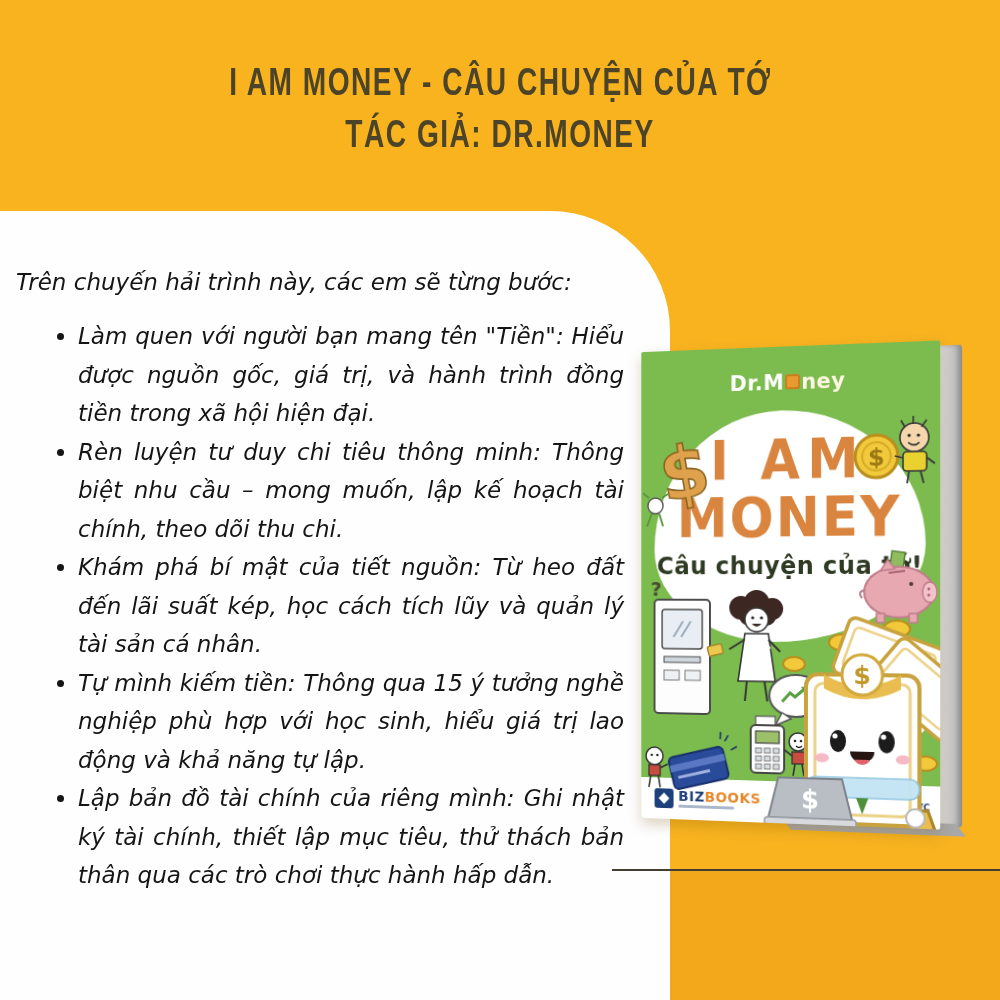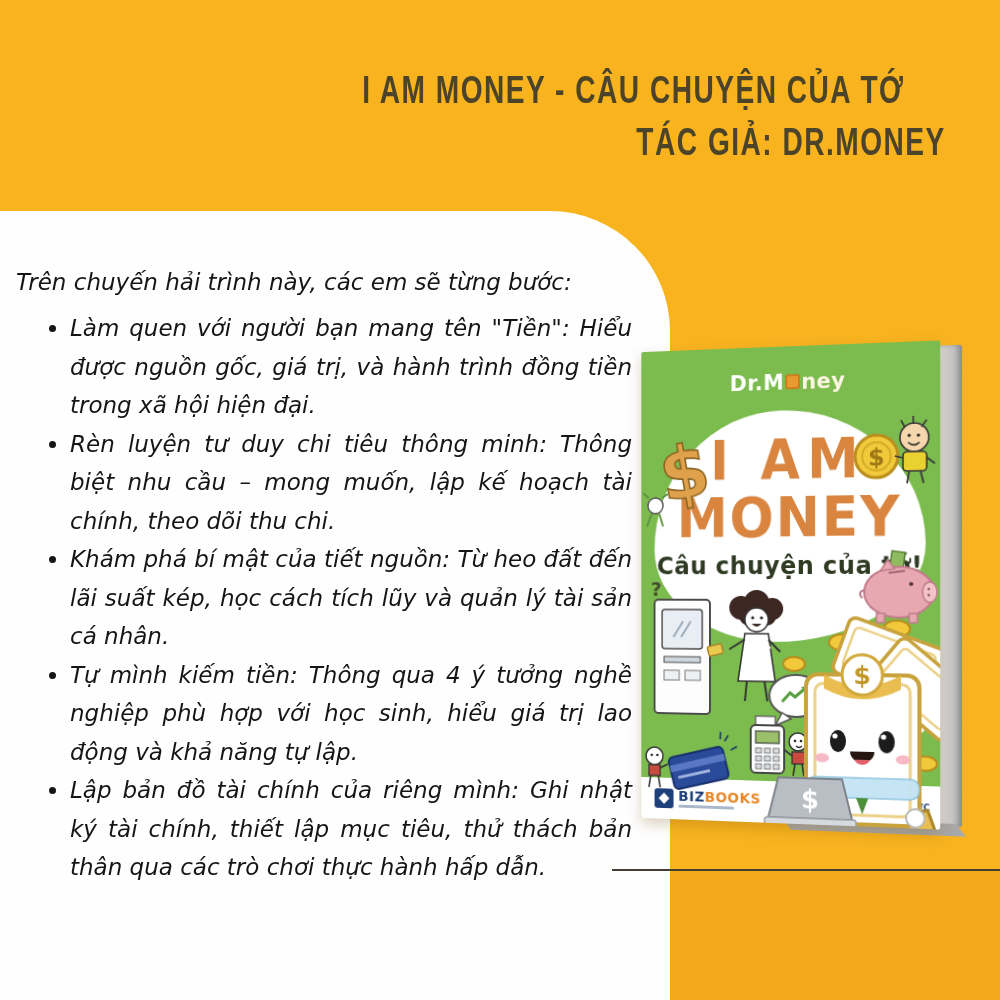--- a/index.html
+++ b/index.html
@@ -6,32 +6,32 @@
   body{
     width:1000px;height:1000px;position:relative;overflow:hidden;
     background:#f8b31f;
     font-family:"DejaVu Sans","Liberation Sans",sans-serif;
   }
   
   .bg-lower{position:absolute;left:0;top:871px;width:1000px;height:129px;background:#f3a81c;z-index:1;}
   .divider-line{position:absolute;left:612px;top:869px;width:388px;height:2px;background:#453e33;z-index:6;}
 
   
-  .header{position:absolute;left:0;top:64px;width:1000px;text-align:right;z-index:3;
+  .header{position:absolute;left:0;top:56px;width:1000px;text-align:center;z-index:3;
     color:#4c4429;font-weight:800;}
   .header .hline{display:inline-block;transform:scaleX(0.74);transform-origin:50% 50%;
     font-size:38px;line-height:52px;letter-spacing:2px;white-space:nowrap;
     font-family:"Liberation Sans",sans-serif;}
 
   
   .panel{position:absolute;left:0;top:211px;width:670px;height:789px;background:#fefefe;
     border-top-right-radius:120px;z-index:4;box-sizing:border-box;
     padding:52px 30px 15px 16px;}
   .panel .intro{font-style:italic;font-size:23px;line-height:38px;color:#151515;margin:0 0 2px 0;}
-  .panel ul{margin:8px;padding:0 0 0 46px;}
+  .panel ul{margin:16px;padding:0 0 0 46px;}
   .panel li{font-style:italic;font-size:23px;line-height:38.5px;color:#151515;
     text-align:justify;}
 
   
   .book{position:absolute;left:636px;top:346px;width:324px;height:478px;z-index:5;}
   .book-3d{position:relative;width:100%;height:100%;
     transform:perspective(750px) rotateY(-7deg);transform-origin:50% 50%;}
   .pages{position:absolute;left:301px;top:5px;width:22px;height:470px;
     background:linear-gradient(to right,#dedede,#b3b3b3);
     box-shadow:inset -4px 0 5px rgba(0,0,0,.22);border-radius:0 3px 3px 0;}
@@ -81,21 +81,21 @@
   <span class="hline">I AM MONEY - CÂU CHUYỆN CỦA TỚ</span><br>
   <span class="hline">TÁC GIẢ: DR.MONEY</span>
 </div>
 
 <div class="panel">
   <p class="intro">Trên chuyến hải trình này, các em sẽ từng bước:</p>
   <ul>
     <li>Làm quen với người bạn mang tên "Tiền": Hiểu được nguồn gốc, giá trị, và hành trình đồng tiền trong xã hội hiện đại.</li>
     <li>Rèn luyện tư duy chi tiêu thông minh: Thông biệt nhu cầu – mong muốn, lập kế hoạch tài chính, theo dõi thu chi.</li>
     <li>Khám phá bí mật của tiết nguồn: Từ heo đất đến lãi suất kép, học cách tích lũy và quản lý tài sản cá nhân.</li>
-    <li>Tự mình kiếm tiền: Thông qua 4 ý tưởng nghề nghiệp phù hợp với học sinh, hiểu giá trị lao động và khả năng tự lập.</li>
+    <li>Tự mình kiếm tiền: Thông qua 15 ý tưởng nghề nghiệp phù hợp với học sinh, hiểu giá trị lao động và khả năng tự lập.</li>
     <li>Lập bản đồ tài chính của riêng mình: Ghi nhật ký tài chính, thiết lập mục tiêu, thử thách bản thân qua các trò chơi thực hành hấp dẫn.</li>
   </ul>
 </div>
 
 <div class="book">
   <div class="book-3d">
     <div class="pages"></div>
     <div class="pages-bottom"></div>
     <div class="cover">
 

